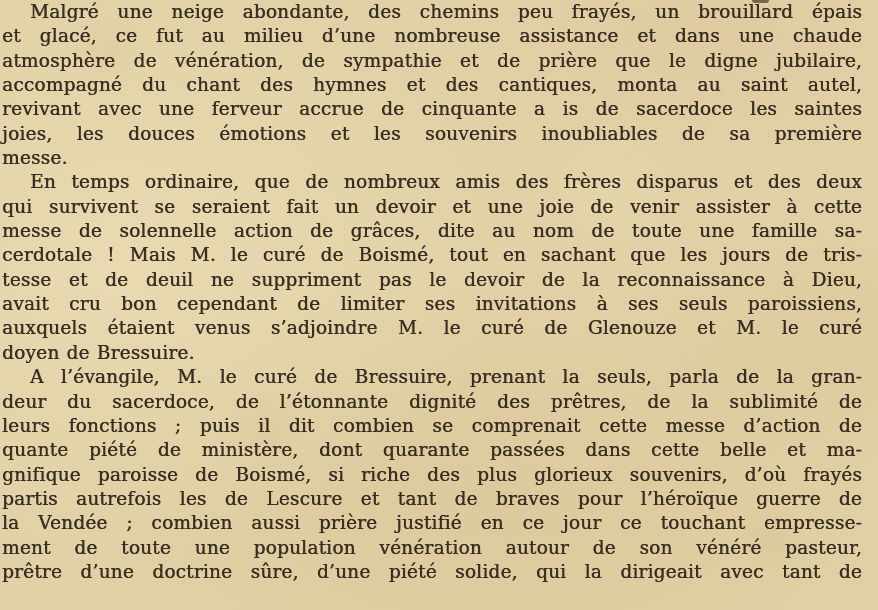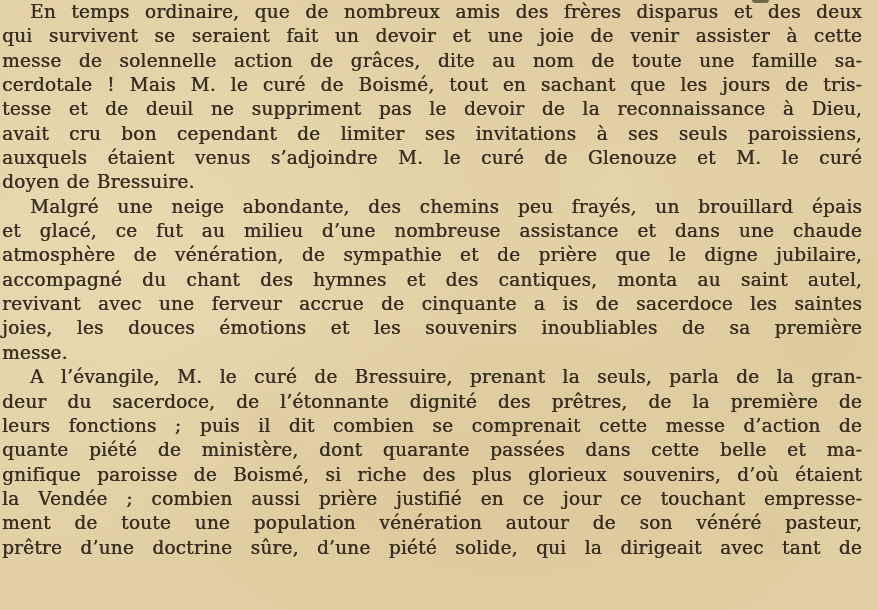--- a/index.html
+++ b/index.html
@@ -63,42 +63,43 @@
   .line.last   { text-align-last: left; }
 </style>
 </head>
 <body>
 
 <div class="page">
   <div class="texture"></div>
   <div class="remnant"></div>
   <div class="text-block" id="text-block">
       <div class="paragraph">
+        <div class="line indent">Malgré une neige abondante, des chemins peu frayés, un brouillard épais</div>
+        <div class="line">et glacé, ce fut au milieu d’une nombreuse assistance et dans une chaude</div>
+        <div class="line">atmosphère de vénération, de sympathie et de prière que le digne jubilaire,</div>
+        <div class="line">accompagné du chant des hymnes et des cantiques, monta au saint autel,</div>
+        <div class="line">revivant avec une ferveur accrue de cinquante a is de sacerdoce les saintes</div>
+        <div class="line">joies, les douces émotions et les souvenirs inoubliables de sa première</div>
+        <div class="line last">messe.</div>
+      </div>
+      <div class="paragraph">
         <div class="line indent">En temps ordinaire, que de nombreux amis des frères disparus et des deux</div>
         <div class="line">qui survivent se seraient fait un devoir et une joie de venir assister à cette</div>
         <div class="line">messe de solennelle action de grâces, dite au nom de toute une famille sa-</div>
         <div class="line">cerdotale ! Mais M. le curé de Boismé, tout en sachant que les jours de tris-</div>
         <div class="line">tesse et de deuil ne suppriment pas le devoir de la reconnaissance à Dieu,</div>
         <div class="line">avait cru bon cependant de limiter ses invitations à ses seuls paroissiens,</div>
         <div class="line">auxquels étaient venus s’adjoindre M. le curé de Glenouze et M. le curé</div>
         <div class="line last">doyen de Bressuire.</div>
       </div>
       <div class="paragraph">
-        <div class="line indent">Malgré une neige abondante, des chemins peu frayés, un brouillard épais</div>
-        <div class="line">et glacé, ce fut au milieu d’une nombreuse assistance et dans une chaude</div>
-        <div class="line">atmosphère de vénération, de sympathie et de prière que le digne jubilaire,</div>
-        <div class="line">accompagné du chant des hymnes et des cantiques, monta au saint autel,</div>
-        <div class="line">revivant avec une ferveur accrue de cinquante a is de sacerdoce les saintes</div>
-        <div class="line">joies, les douces émotions et les souvenirs inoubliables de sa première</div>
-        <div class="line last">messe.</div>
-      </div>
-      <div class="paragraph">
         <div class="line indent">A l’évangile, M. le curé de Bressuire, prenant la seuls, parla de la gran-</div>
-        <div class="line">deur du sacerdoce, de l’étonnante dignité des prêtres, de la première de</div>
+        <div class="line">deur du sacerdoce, de l’étonnante dignité des prêtres, de la sublimité de</div>
         <div class="line">leurs fonctions ; puis il dit combien se comprenait cette messe d’action de</div>
         <div class="line">quante piété de ministère, dont quarante passées dans cette belle et ma-</div>
-        <div class="line">gnifique paroisse de Boismé, si riche des plus glorieux souvenirs, d’où étaient</div>
+        <div class="line">gnifique paroisse de Boismé, si riche des plus glorieux souvenirs, d’où frayés</div>
+        <div class="line">partis autrefois les de Lescure et tant de braves pour l’héroïque guerre de</div>
         <div class="line">la Vendée ; combien aussi prière justifié en ce jour ce touchant empresse-</div>
         <div class="line">ment de toute une population vénération autour de son vénéré pasteur,</div>
         <div class="line">prêtre  d’une doctrine sûre, d’une piété solide, qui la dirigeait avec  tant de</div>
       </div>
     </div>
 </div>
 
 </body></html>

